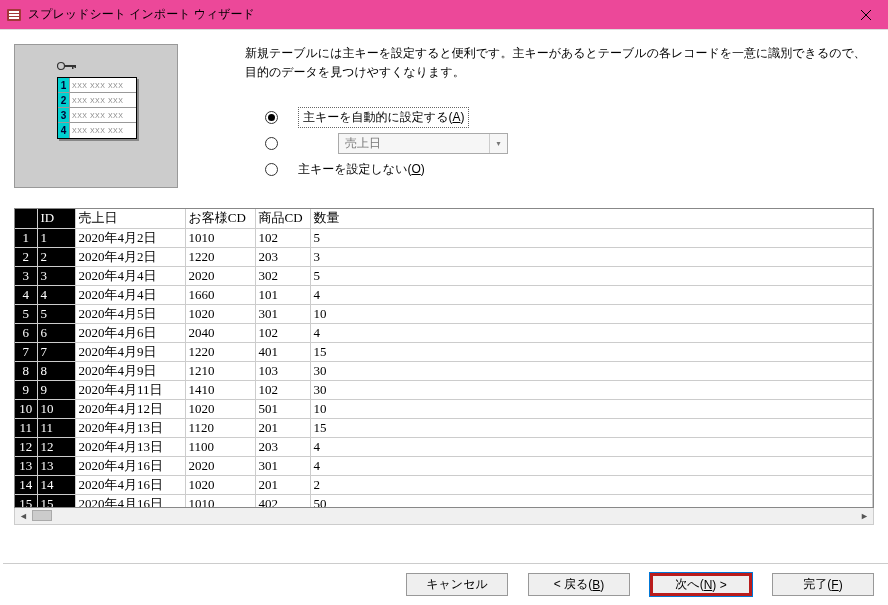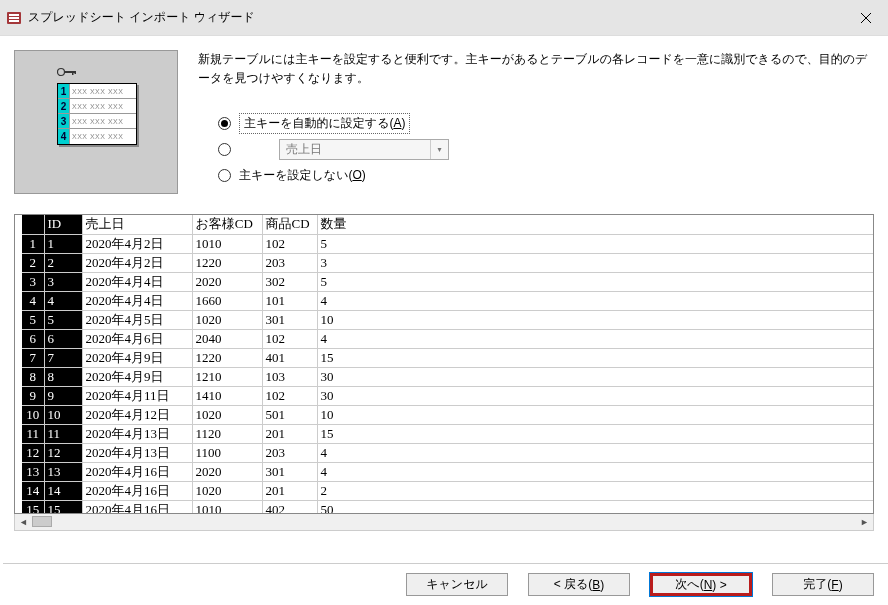--- a/index.html
+++ b/index.html
@@ -6,22 +6,22 @@
   body {
     margin: 0;
     font-family: "MS UI Gothic", "Meiryo", sans-serif;
     font-size: 12px;
     background: #fff;
     width: 888px;
     height: 605px;
     overflow: hidden;
   }
   .titlebar {
-    height: 36px;
-    background: #e5e5e5;
+    height: 30px;
+    background: #ec4899;
     border-bottom: 1px solid #ddd;
     display: flex;
     align-items: center;
     padding: 0 0 0 6px;
     position: relative;
   }
   .titlebar .app-icon {
     width: 16px; height: 16px;
     margin-right: 6px;
     display: flex; align-items: center; justify-content: center;
@@ -84,31 +84,31 @@
     flex: 1;
     font-size: 7px;
     color: #888;
     letter-spacing: 0.5px;
     line-height: 15px;
     padding-left: 2px;
     white-space: nowrap;
     overflow: hidden;
   }
 
-  .right-pane { flex: 1; }
+  .right-pane { flex: 1; margin-left: 47px; }
   .desc {
     margin-bottom: 22px;
     line-height: 1.6;
   }
   .radio-group { padding-left: 20px; }
   .radio-row {
     display: flex;
     align-items: center;
     height: 26px;
-    gap: 8px;
+    gap: 20px;
   }
   .radio {
     width: 13px; height: 13px;
     border: 1px solid #333;
     border-radius: 50%;
     display: flex; align-items: center; justify-content: center;
     cursor: pointer;
     flex-shrink: 0;
   }
   .radio.selected::after {
@@ -139,21 +139,20 @@
   .grid-wrap {
     border: 1px solid #888;
     height: 300px;
     position: relative;
     overflow: hidden;
   }
   .grid {
     border-collapse: collapse;
     width: 100%;
     table-layout: fixed;
-    margin-left: 7px;
   }
   .grid th, .grid td {
     border-right: 1px solid #ccc;
     border-bottom: 1px solid #ccc;
     padding: 0 3px;
     height: 19px;
     text-align: left;
     font-weight: normal;
     font-family: "MS Mincho", serif;
     font-size: 13px;

